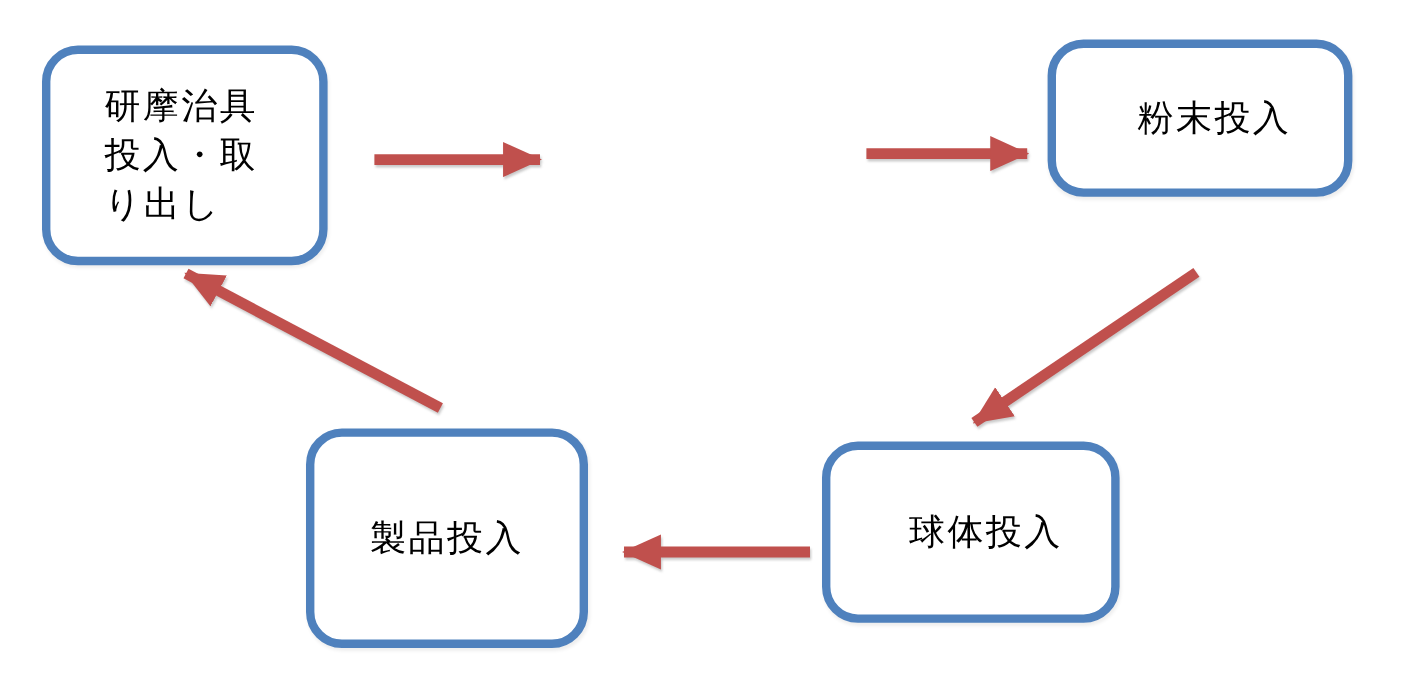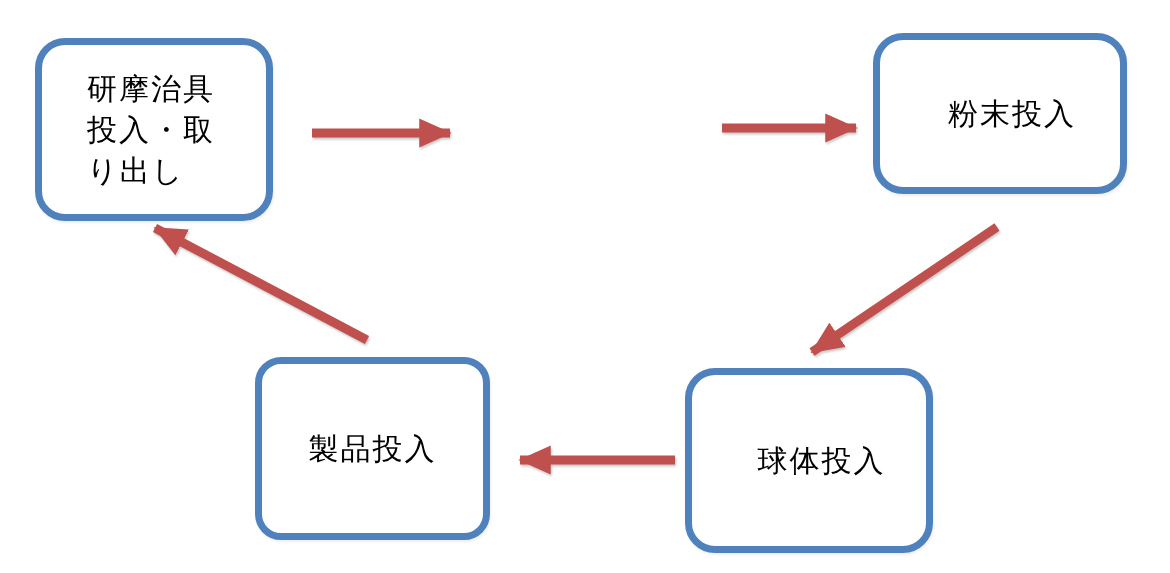--- a/index.html
+++ b/index.html
@@ -35,23 +35,23 @@
     white-space: pre-line;
     box-shadow: 1px 2px 3px rgba(0,0,0,0.07);
   }
   .node.align-left {
     justify-content: flex-start;
     text-align: left;
     padding-left: 45px;
   }
   #node-jig     { left: 35px;  top: 38px;  width: 238px; height: 183px; }
   #node-water   { left: 465px; top: 35px;  width: 256px; height: 185px; }
-  #node-powder  { left: 873px; top: 33px;  width: 254px; height: 161px; padding-left: 24px; }
-  #node-sphere  { left: 685px; top: 368px; width: 248px; height: 185px; padding-left: 25px; }
-  #node-product { left: 255px; top: 357px; width: 235px; height: 183px; border-radius: 26px; }
+  #node-powder  { left: 873px; top: 33px;  width: 254px; height: 131px; padding-left: 24px; }
+  #node-sphere  { left: 685px; top: 368px; width: 248px; height: 151px; padding-left: 25px; }
+  #node-product { left: 255px; top: 357px; width: 235px; height: 183px; }
   svg.arrows {
     position: absolute;
     left: 0; top: 0;
     width: 1170px;
     height: 573px;
     pointer-events: none;
   }
   svg.arrows .shaft {
     stroke: var(--arrow);
     stroke-width: 9;

